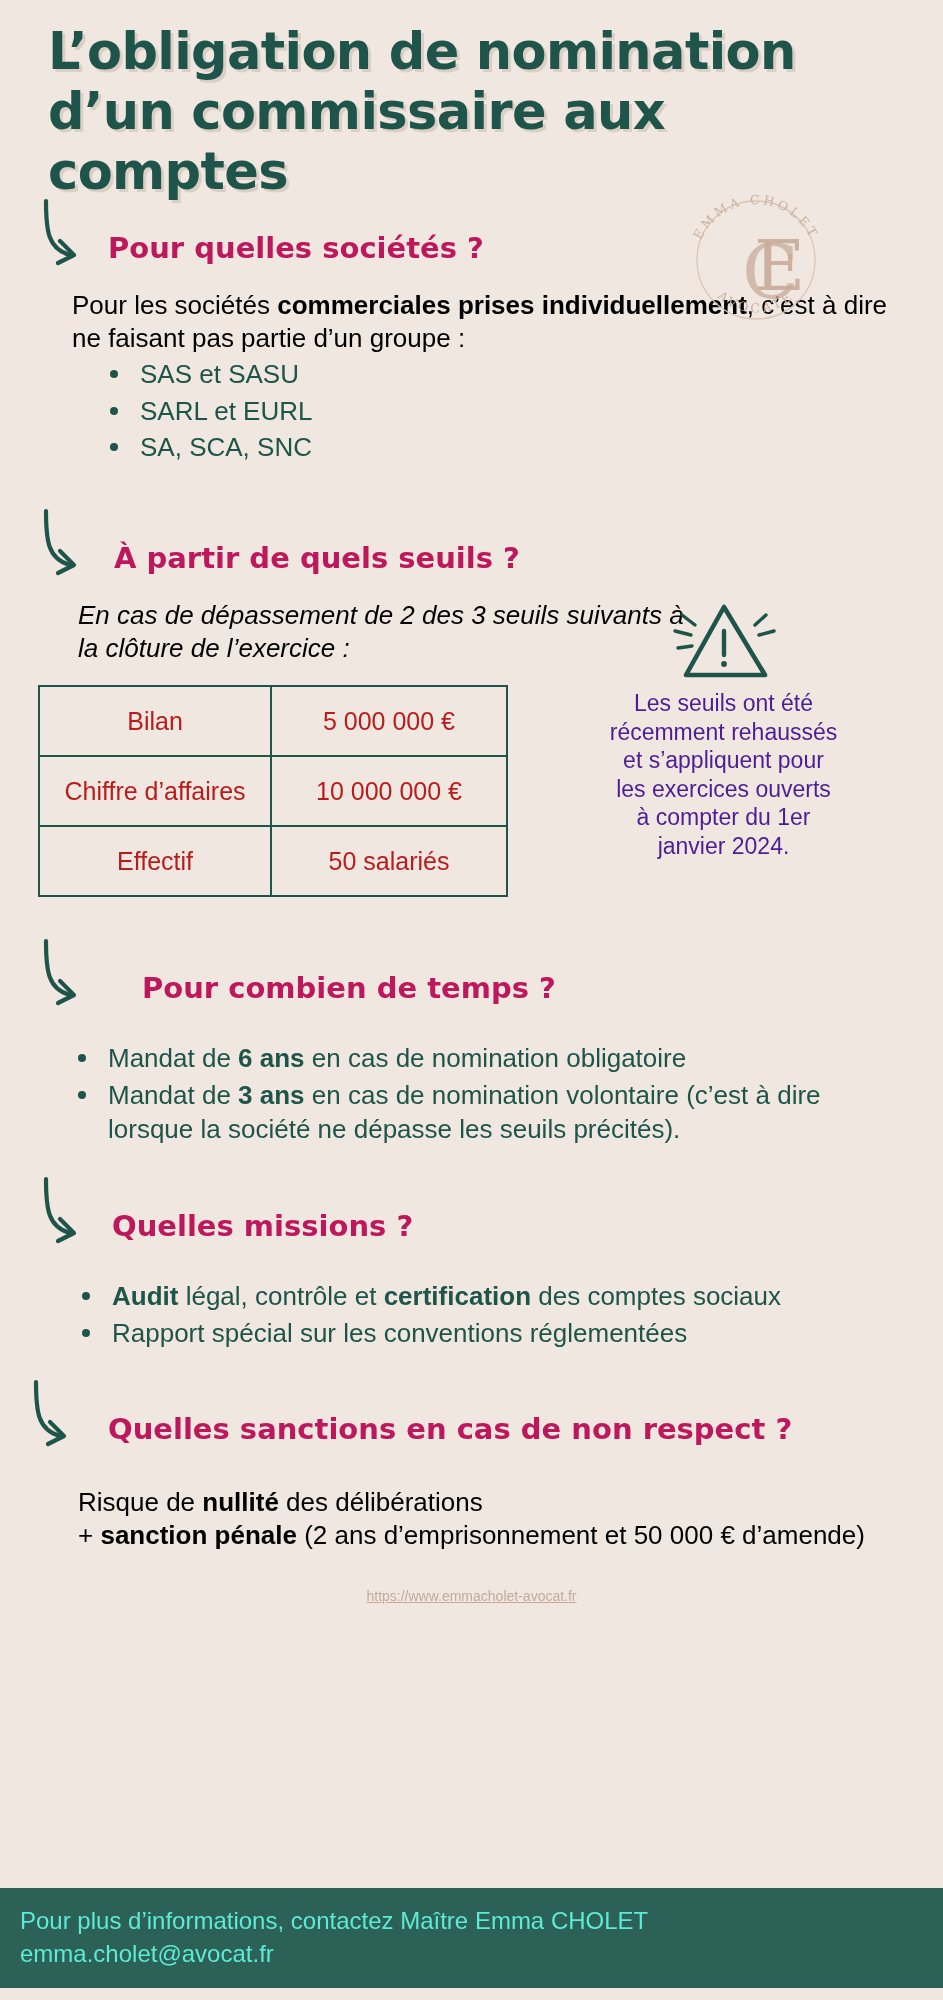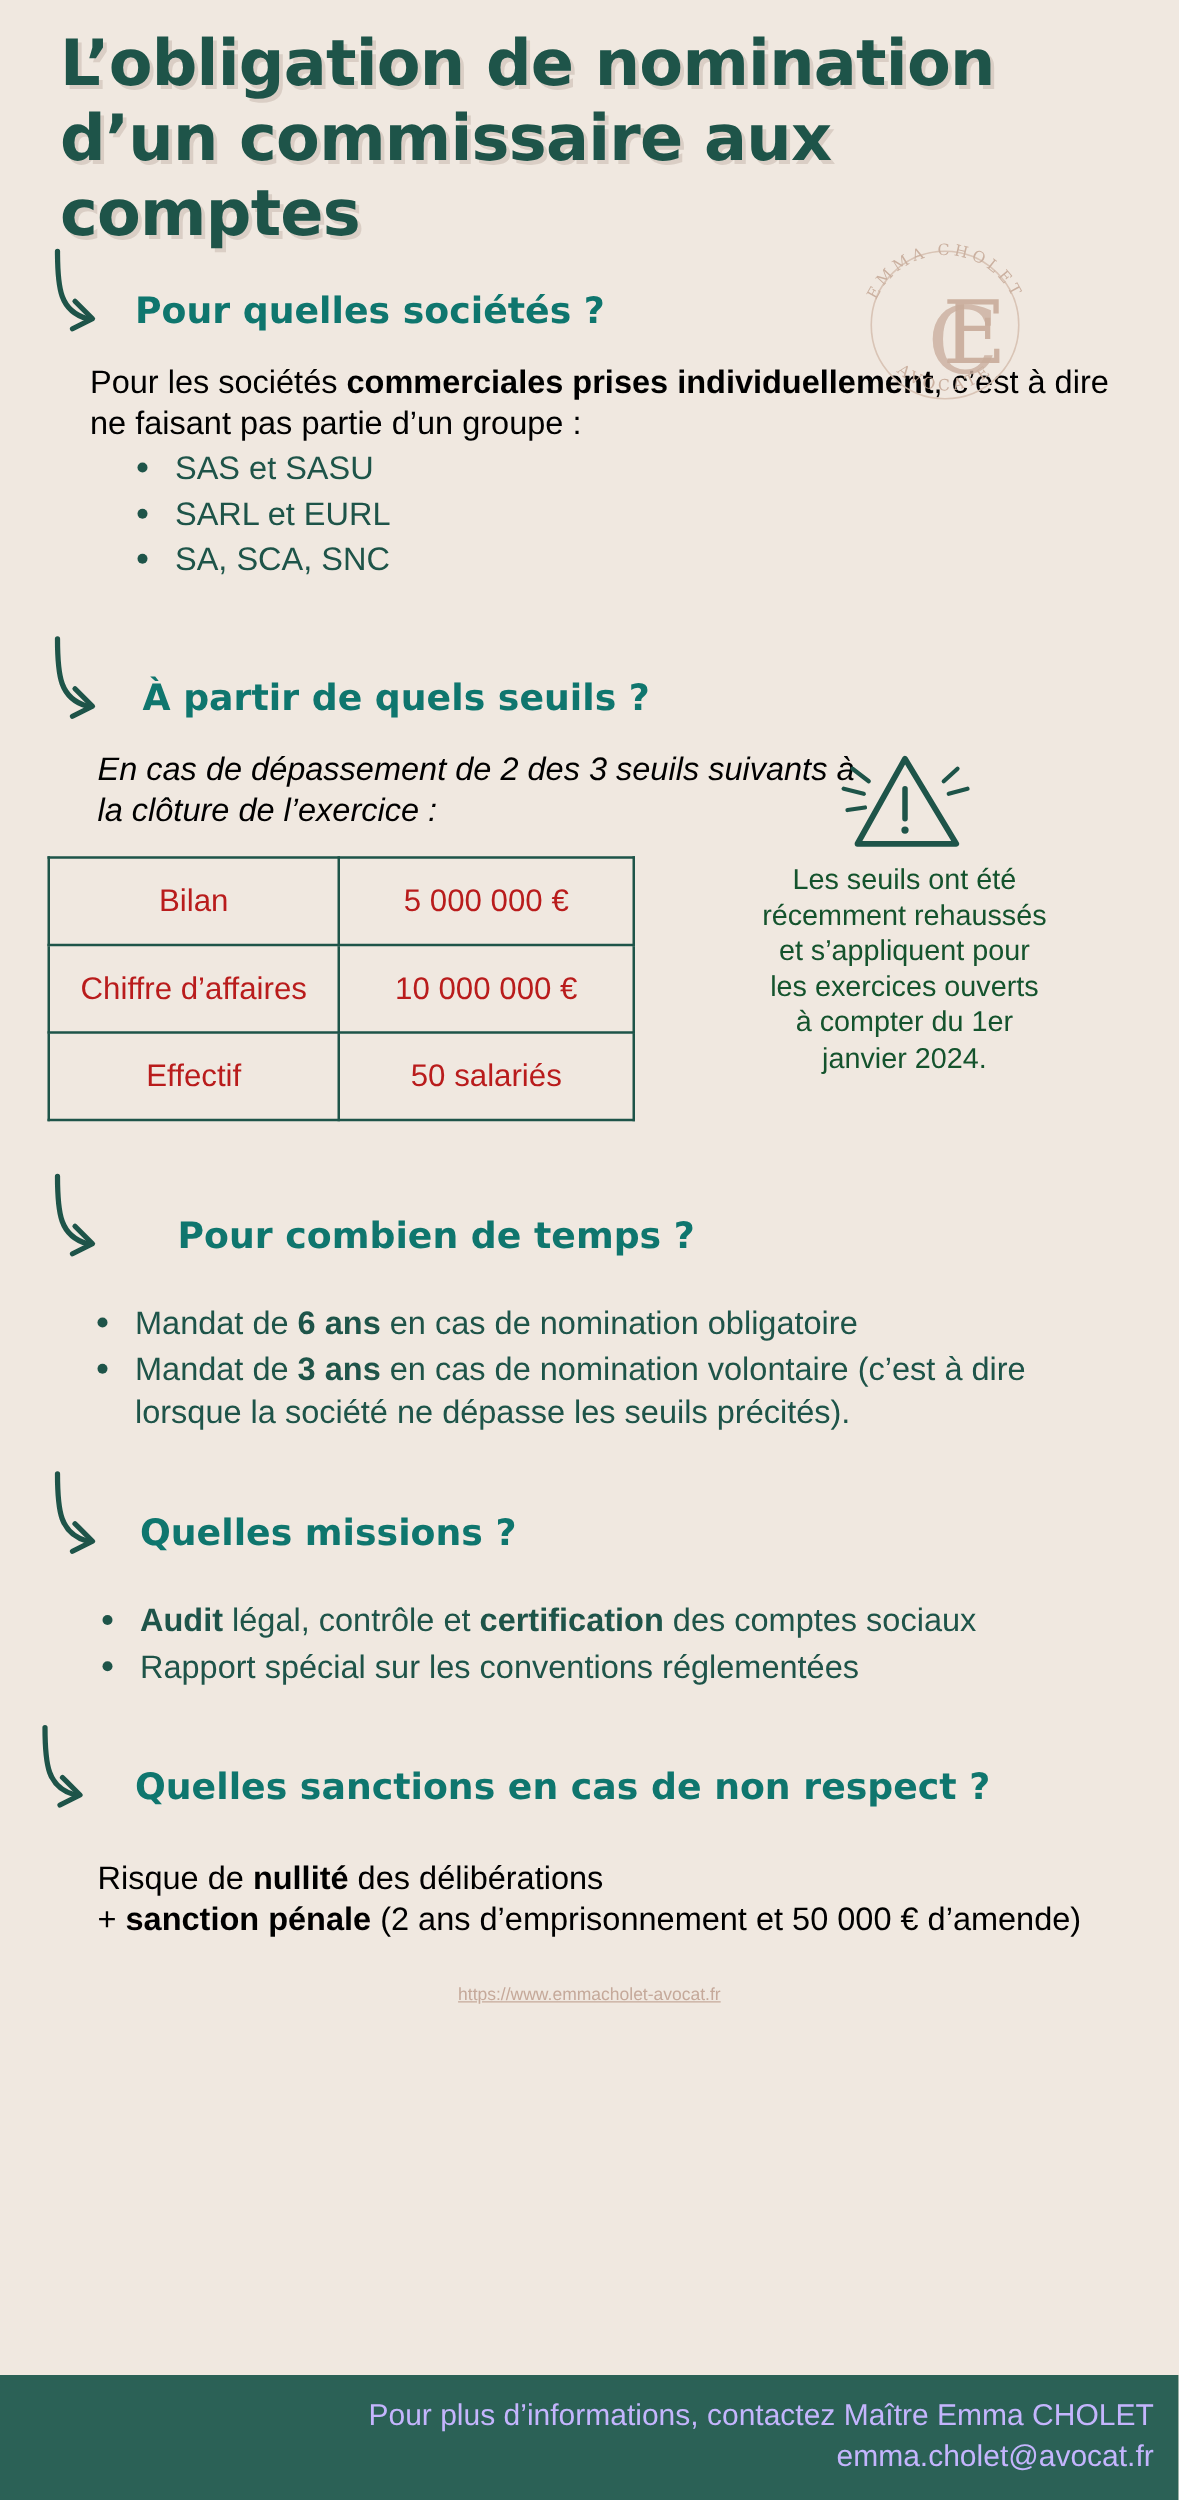--- a/index.html
+++ b/index.html
@@ -57,21 +57,21 @@
     width:62px;
     height:78px;
     flex:0 0 auto;
     margin-right:6px;
   }
   .sec-title{
     font-family:"DejaVu Sans", sans-serif;
     font-weight:bold;
     font-size:29px;
     line-height:1;
-    color:#0f766e;
+    color:#be185d;
     padding-bottom:12px;
     white-space:nowrap;
   }
 
   
   .body-text{
     font-family:"Liberation Sans", sans-serif;
     font-size:26px;
     line-height:1.28;
     color:#000000;
@@ -130,43 +130,43 @@
   .warn{
     flex:1 1 auto;
     text-align:center;
     padding-left:18px;
     margin-top:-92px;
   }
   .warn-icon{width:110px;height:92px;display:block;margin:0 auto 4px auto;}
   .warn-text{
     font-size:23px;
     line-height:1.24;
-    color:#14532d;
+    color:#4c1d95;
     max-width:230px;
     margin:0 auto;
   }
 
   
   .urlwrap{
     text-align:center;
     padding:4px 0 6px 0;
   }
   .url{
     font-size:14px;
     color:#c5a99a;
     text-decoration:underline;
   }
 
   
   .footer{
     position:absolute;
-    left:0;right:0;bottom:0;
+    left:0;right:0;bottom:12px;
     background:#2b6156;
-    color:#c4b5fd;
-    text-align:right;
+    color:#5eead4;
+    text-align:left;
     font-size:24px;
     line-height:1.38;
     padding:16px 20px 18px 20px;
     box-sizing:border-box;
   }
   .sp-b{height:40px;}
   .sp-c{height:14px;}
   .sp-d{height:24px;}
   .sp-e{height:18px;}
   .sp-f{height:26px;}

